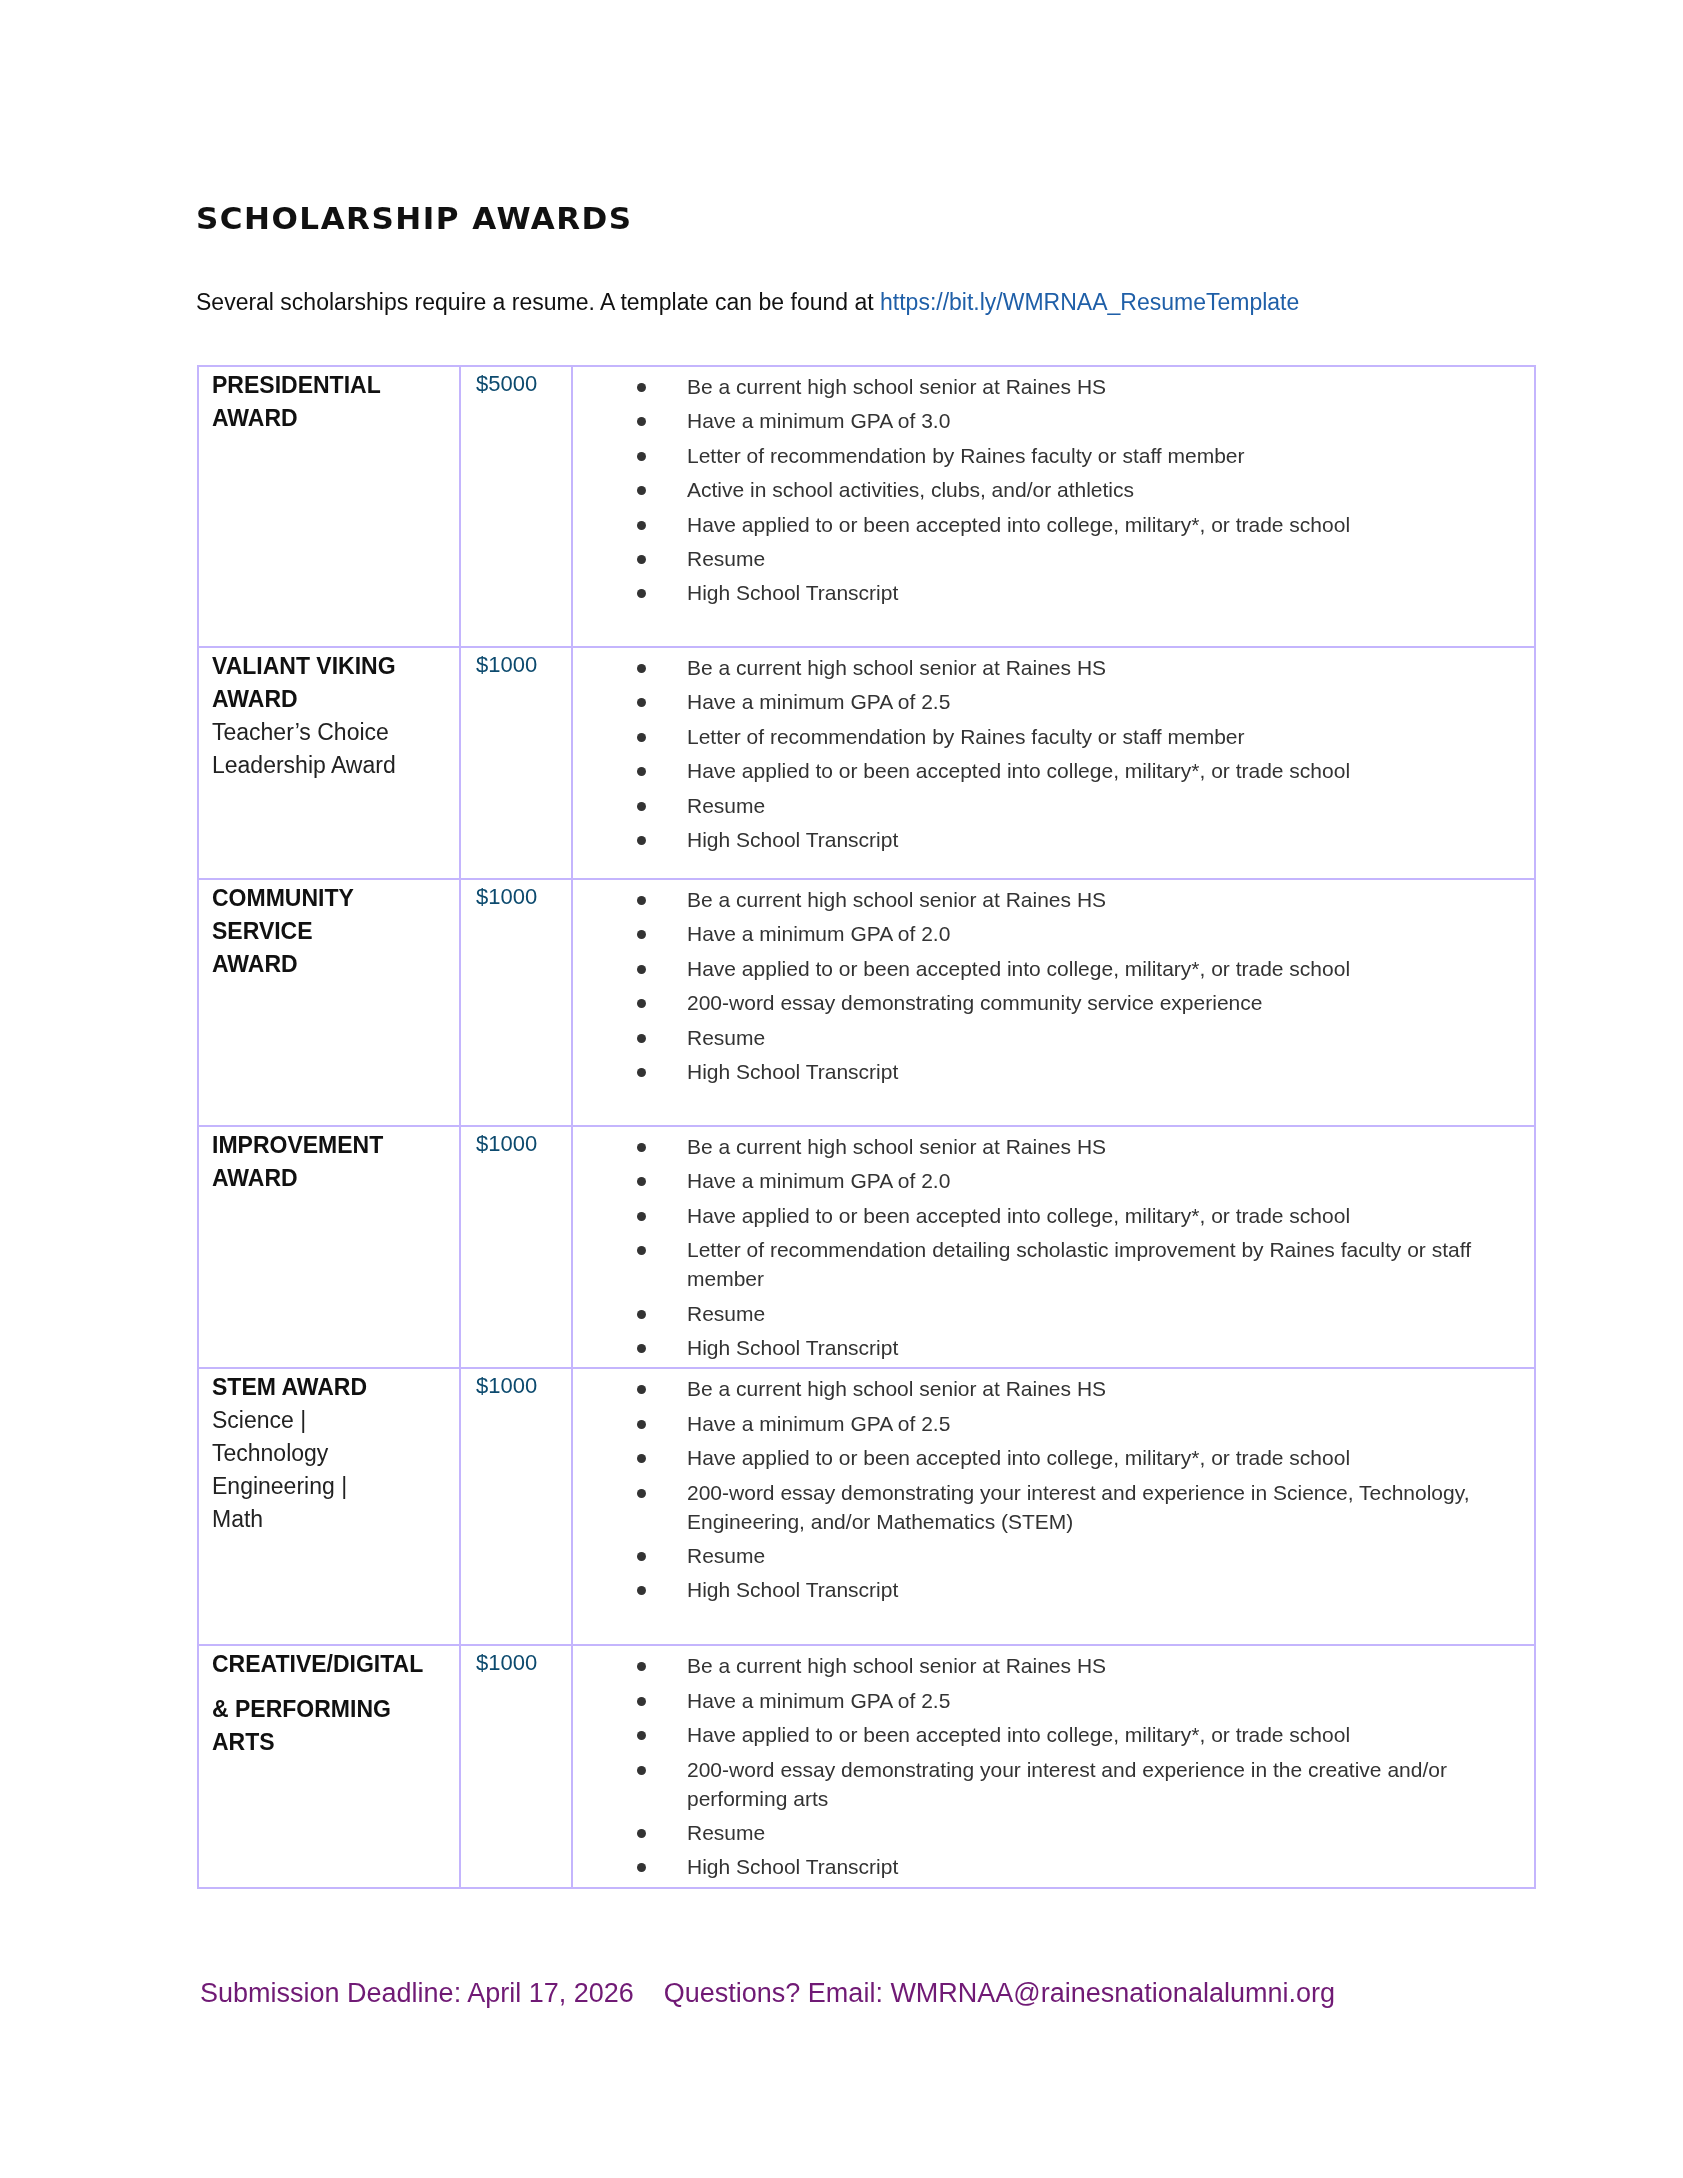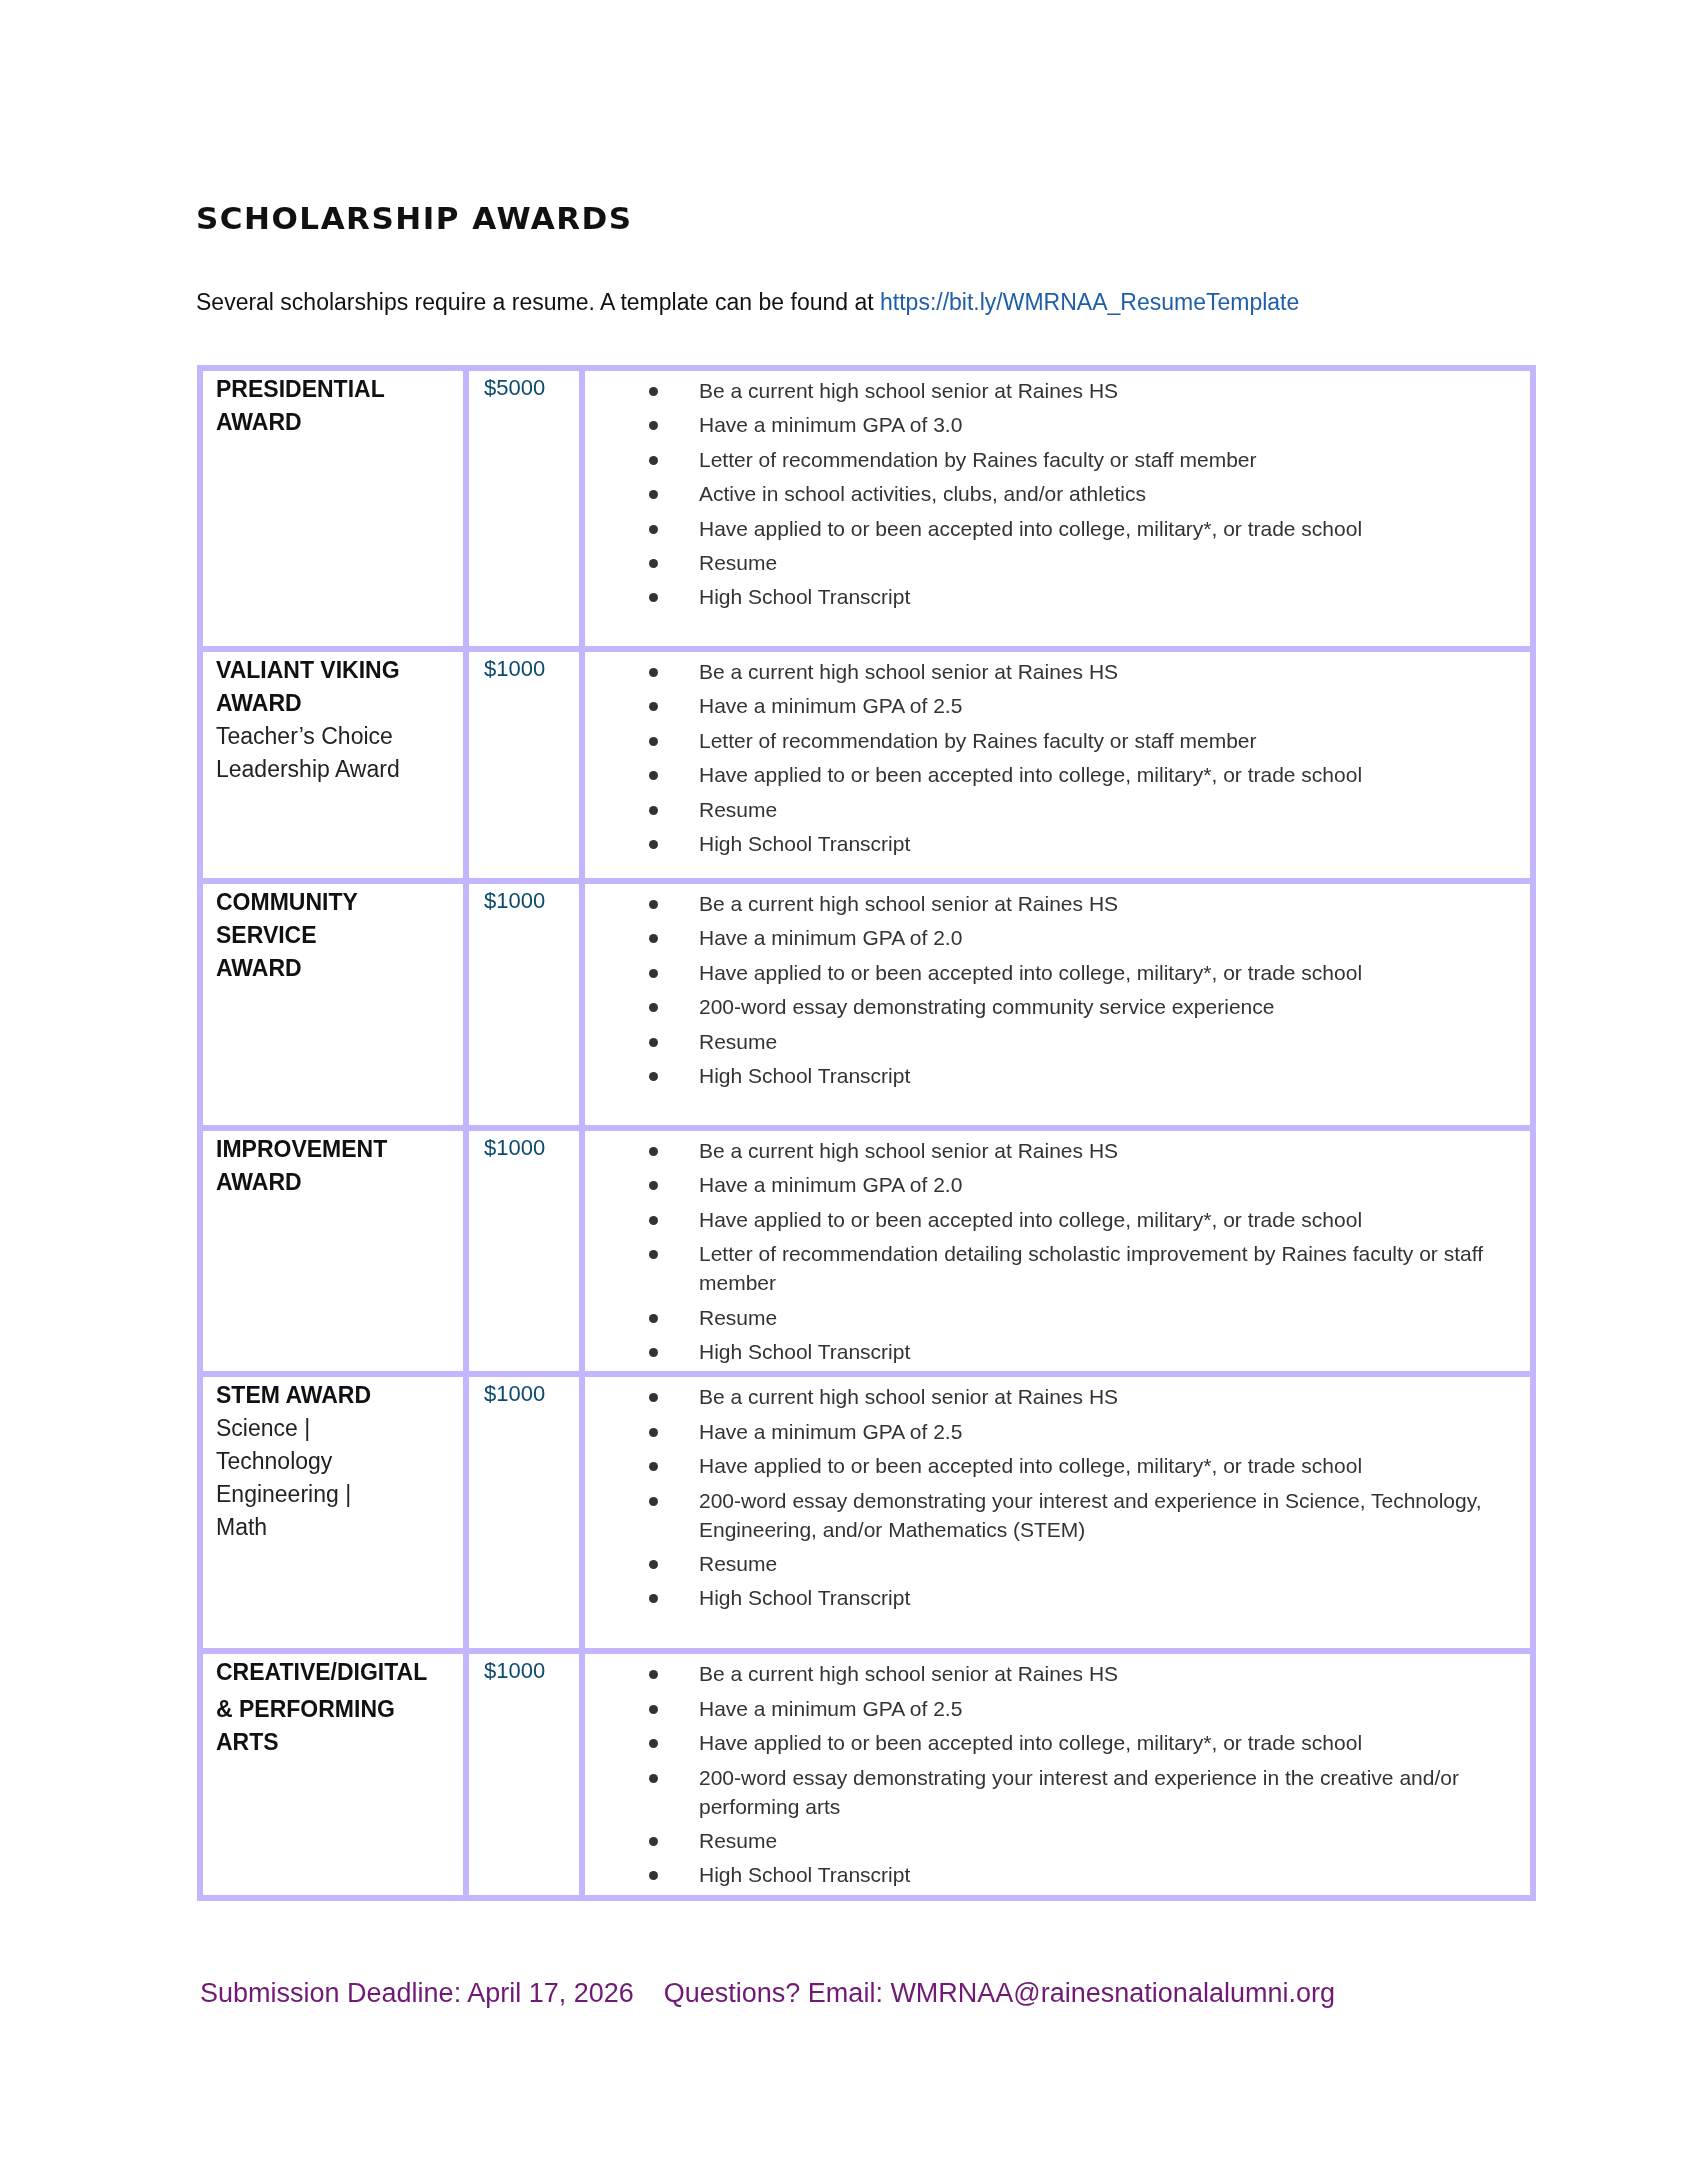--- a/index.html
+++ b/index.html
@@ -5,21 +5,21 @@
   html, body { margin: 0; padding: 0; background: #ffffff; }
   body { width: 1683px; height: 2178px; position: relative; overflow: hidden;
          font-family: "DejaVu Sans", "Liberation Sans", sans-serif; color: #111; }
   .title { position: absolute; left: 196px; top: 200px; font-size: 31px; font-weight: bold;
            letter-spacing: 1.5px; color: #111; }
   .intro { position: absolute; left: 196px; top: 289px; font-size: 23px; color: #111;
            font-family: "Liberation Sans", sans-serif; white-space: nowrap; }
   .intro a { color: #1f5fa8; }
   table.awards { position: absolute; left: 197px; top: 365px; width: 1339px;
                  border-collapse: collapse; table-layout: fixed; }
-  table.awards td { border: 6px solid #c4b5fd; vertical-align: top; padding: 0; }
+  table.awards td { border: 2px solid #c4b5fd; vertical-align: top; padding: 0; }
   td.name { width: 247px; padding: 0 0 0 13px !important; }
   td.amount { width: 110px; }
   td.reqs { }
   .name-bold { font-family: "Liberation Sans", sans-serif; font-weight: bold; font-size: 23px;
                line-height: 33px; color: #111; margin-top: 2px; }
   .name-sub { font-family: "Liberation Sans", sans-serif; font-size: 23px; line-height: 33px; color: #222; }
   .amt { font-family: "Liberation Sans", sans-serif; font-size: 22px; color: #0c4a6e; padding: 4px 0 0 15px; }
   ul.req { list-style: none; margin: 5px 0 0 0; padding: 0 20px 0 0; }
   ul.req li { position: relative; padding-left: 114px; font-family: "Liberation Sans", sans-serif;
               font-size: 21px; color: #333; line-height: 29px; margin-bottom: 5.4px; }
@@ -138,21 +138,21 @@
             <li><span class="dot"></span><span>Have applied to or been accepted into college, military*, or trade school</span></li>
             <li><span class="dot"></span><span>200-word essay demonstrating your interest and experience in Science, Technology, Engineering, and/or Mathematics (STEM)</span></li>
             <li><span class="dot"></span><span>Resume</span></li>
             <li><span class="dot"></span><span>High School Transcript</span></li>
           </ul>
         </td>
       </tr>
       <tr style="height: 213px;">
         <td class="name">
           <div class="name-bold">CREATIVE/DIGITAL</div>
-          <div class="name-bold" style="margin-top: 4px;">&amp; PERFORMING</div>
+          <div class="name-bold" style="margin-top: 12px;">&amp; PERFORMING</div>
           <div class="name-bold" style="margin-top: 0px;">ARTS</div>
         </td>
         <td class="amount">
           <div class="amt">$1000</div>
         </td>
         <td class="reqs">
           <ul class="req">
             <li><span class="dot"></span><span>Be a current high school senior at Raines HS</span></li>
             <li><span class="dot"></span><span>Have a minimum GPA of 2.5</span></li>
             <li><span class="dot"></span><span>Have applied to or been accepted into college, military*, or trade school</span></li>

